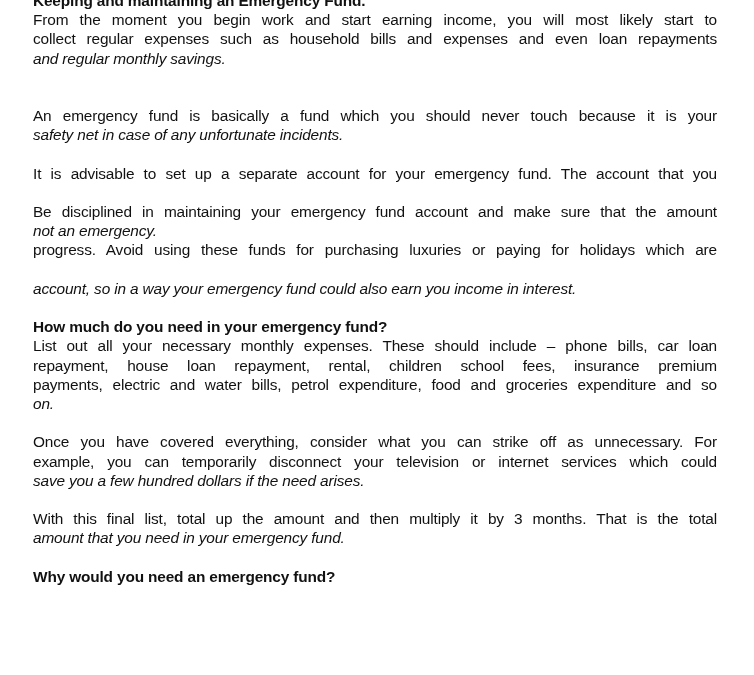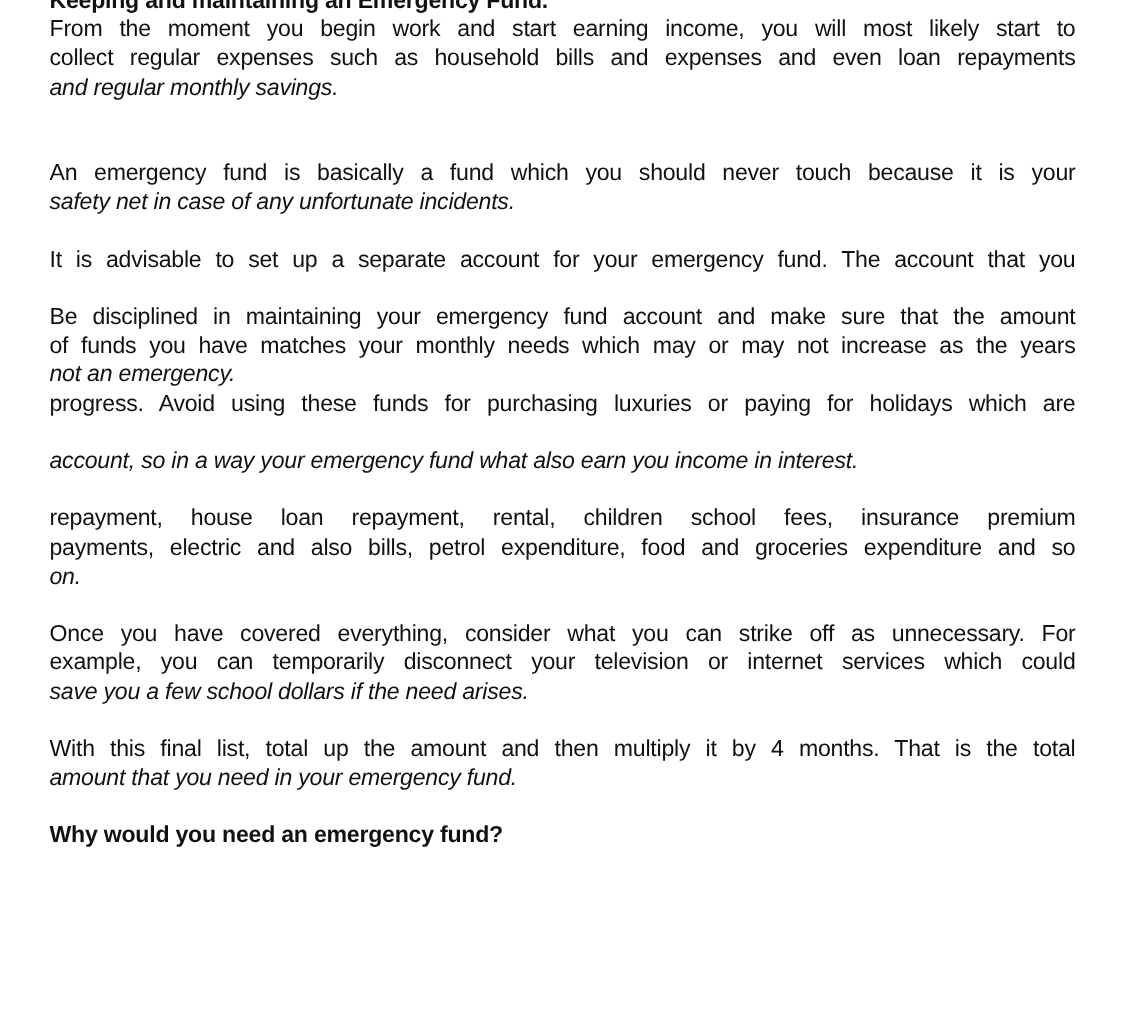--- a/index.html
+++ b/index.html
@@ -39,46 +39,47 @@
   </div>
   <div class="gap"></div>
 
   <div>
     <div class="line">It is advisable to set up a separate account for your emergency fund.  The account that you</div>
   </div>
   <div class="gap"></div>
 
   <div>
     <div class="line">Be disciplined in maintaining your emergency fund account and make sure that the amount</div>
-    <div class="line">of funds you have matches your monthly needs which may or may not increase as the years</div>
     <div class="line last">not an emergency.</div>
     <div class="line">progress.  Avoid using these funds for purchasing luxuries or paying for holidays which are</div>
   </div>
   <div class="gap"></div>
 
   <div>
-    <div class="line last">account, so in a way your emergency fund what also earn you income in interest.</div>
+    <div class="line last">account, so in a way your emergency fund could also earn you income in interest.</div>
   </div>
   <div class="gap"></div>
 
+  <div class="line heading">How much do you need in your emergency fund?</div>
 
   <div>
+    <div class="line">List out all your necessary monthly expenses.  These should include – phone bills, car loan</div>
     <div class="line">repayment, house loan repayment, rental, children school fees, insurance premium</div>
-    <div class="line">payments, electric and also bills, petrol expenditure, food and groceries expenditure and so</div>
+    <div class="line">payments, electric and water bills, petrol expenditure, food and groceries expenditure and so</div>
     <div class="line last">on.</div>
   </div>
   <div class="gap"></div>
 
   <div>
     <div class="line">Once you have covered everything, consider what you can strike off as unnecessary.  For</div>
     <div class="line">example, you can temporarily disconnect your television or internet services which could</div>
-    <div class="line last">save you a few school dollars if the need arises.</div>
+    <div class="line last">save you a few hundred dollars if the need arises.</div>
   </div>
   <div class="gap"></div>
 
   <div>
-    <div class="line">With this final list, total up the amount and then multiply it by 4 months.  That is the total</div>
+    <div class="line">With this final list, total up the amount and then multiply it by 3 months.  That is the total</div>
     <div class="line last">amount that you need in your emergency fund.</div>
   </div>
   <div class="gap"></div>
 
   <div class="line heading">Why would you need an emergency fund?</div>
 </div>
 
 </body></html>

